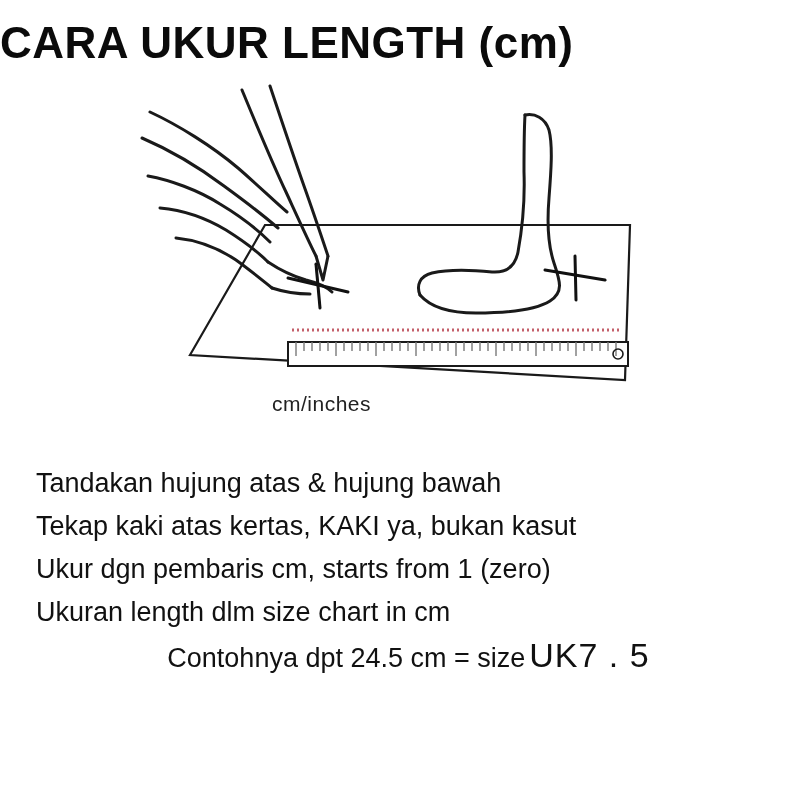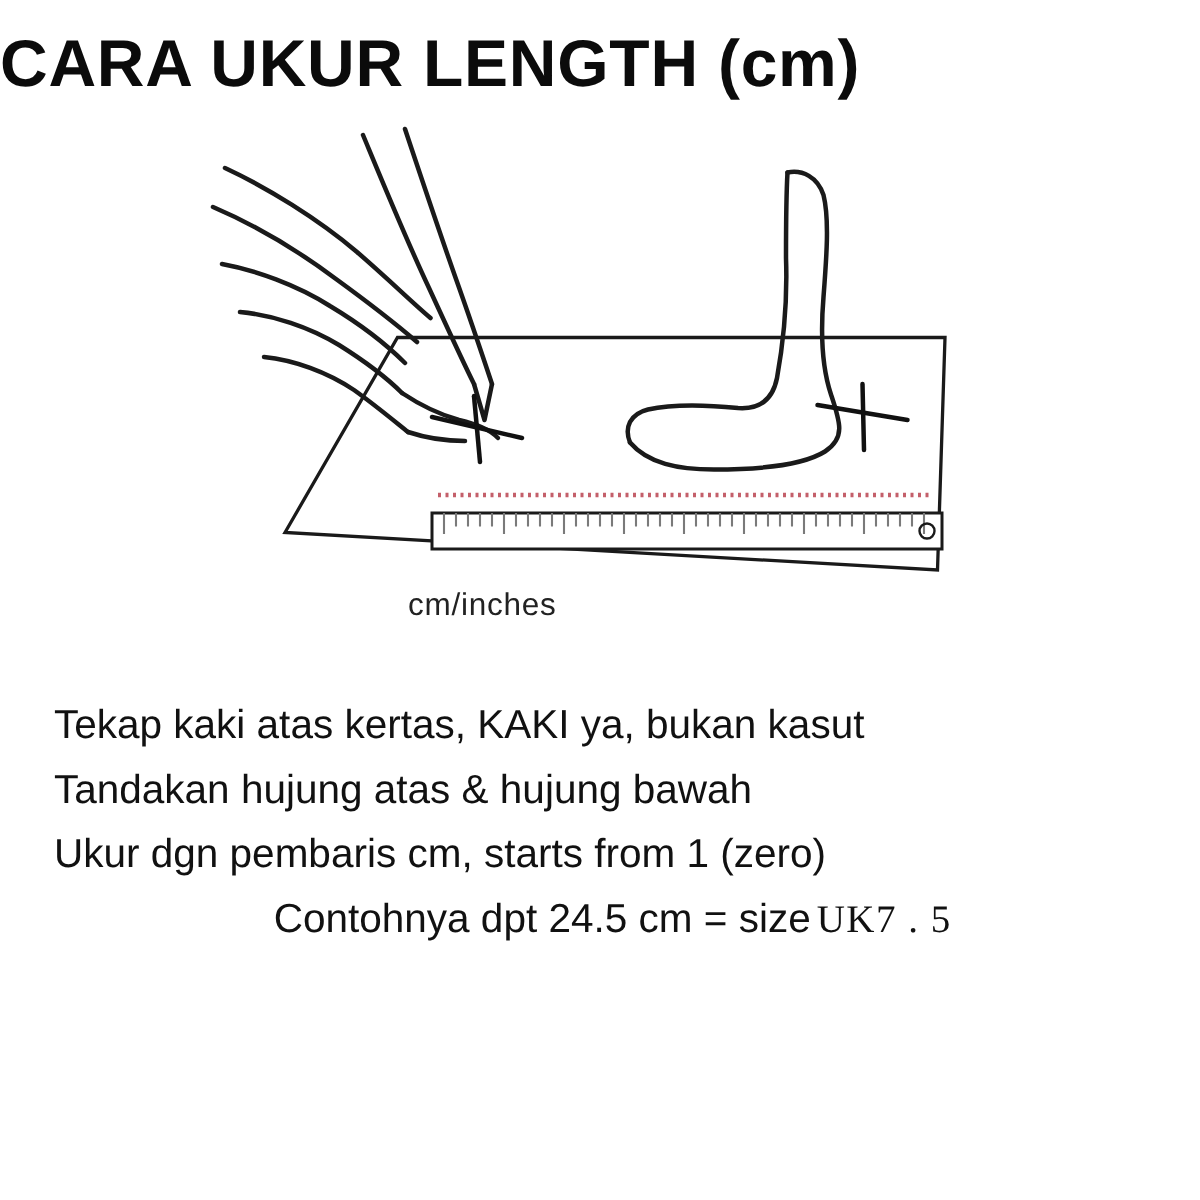--- a/index.html
+++ b/index.html
@@ -62,22 +62,22 @@
     line-height: 43px;
     color: #111111;
     white-space: nowrap;
   }
   .step.last {
     display: flex;
     align-items: baseline;
     justify-content: center;
   }
   .size-emph {
-    font-family: Liberation Serif, serif;
-    font-size: 26px;
+    font-family: Liberation Sans, sans-serif;
+    font-size: 34px;
     letter-spacing: 1px;
     margin-left: 4px;
   }
 </style>
 </head>
 <body>
 
 <div class="page">
 
   <div class="title">CARA UKUR LENGTH (cm)</div>
@@ -127,22 +127,23 @@
         <rect x="168" y="262" width="340" height="24" stroke="#1a1a1a" stroke-width="2" fill="#ffffff"></rect>
         <path d="M176 262 v14 M184 262 v9 M192 262 v9 M200 262 v9 M208 262 v9 M216 262 v14 M224 262 v9 M232 262 v9 M240 262 v9 M248 262 v9 M256 262 v14 M264 262 v9 M272 262 v9 M280 262 v9 M288 262 v9 M296 262 v14 M304 262 v9 M312 262 v9 M320 262 v9 M328 262 v9 M336 262 v14 M344 262 v9 M352 262 v9 M360 262 v9 M368 262 v9 M376 262 v14 M384 262 v9 M392 262 v9 M400 262 v9 M408 262 v9 M416 262 v14 M424 262 v9 M432 262 v9 M440 262 v9 M448 262 v9 M456 262 v14 M464 262 v9 M472 262 v9 M480 262 v9 M488 262 v9 M496 262 v14" stroke="#7a7a7a" stroke-width="1.4"></path>
         <circle cx="498" cy="274" r="5" stroke="#1a1a1a" stroke-width="1.6" fill="none"></circle>
       </g>
     </svg>
   </div>
 
   <div class="ruler-caption">cm/inches</div>
 
   <div class="steps">
+    <div class="step">Tandakan hujung atas &amp; hujung bawah</div>
     <div class="step">Tekap kaki atas kertas, KAKI ya, bukan kasut</div>
-    <div class="step">Tandakan hujung atas &amp; hujung bawah</div>
     <div class="step">Ukur dgn pembaris cm, starts from 1 (zero)</div>
+    <div class="step">Ukuran length dlm size chart in cm</div>
     <div class="step last">
       <span>Contohnya dpt 24.5 cm = size</span>
       <span class="size-emph">UK7 . 5</span>
     </div>
   </div>
 
 </div>
 
 </body></html>

